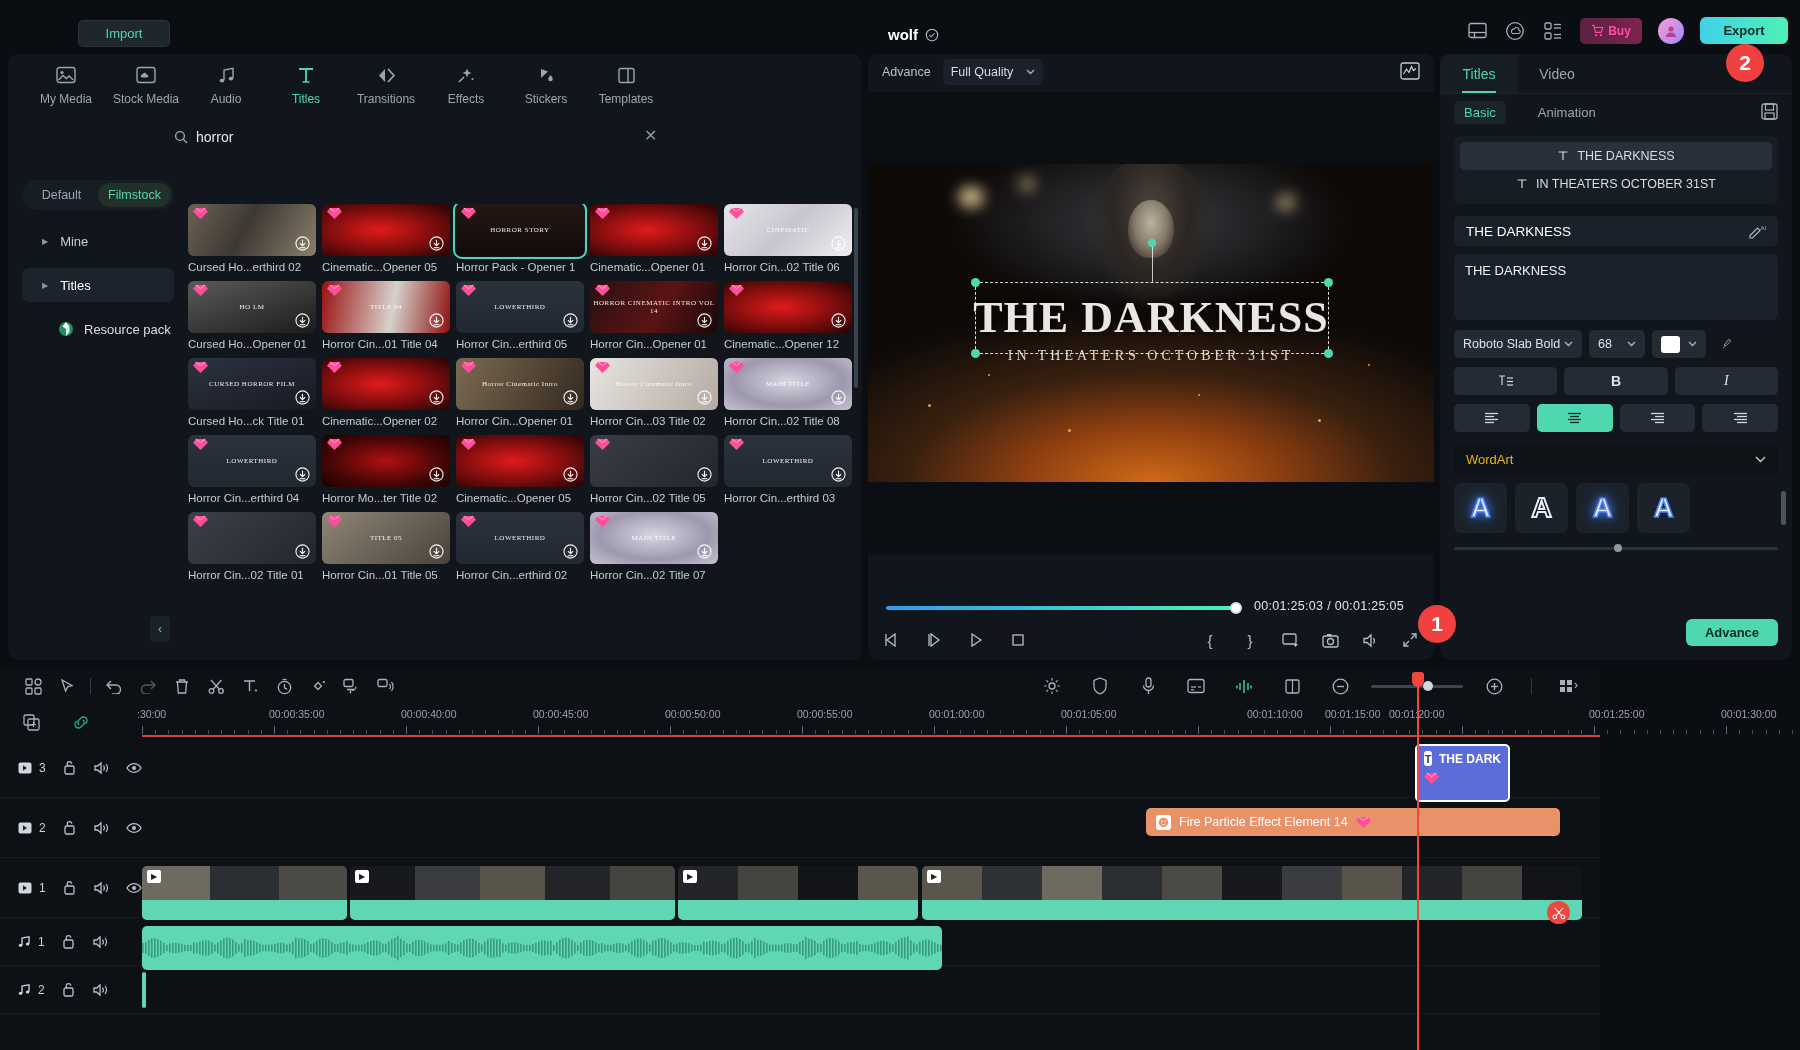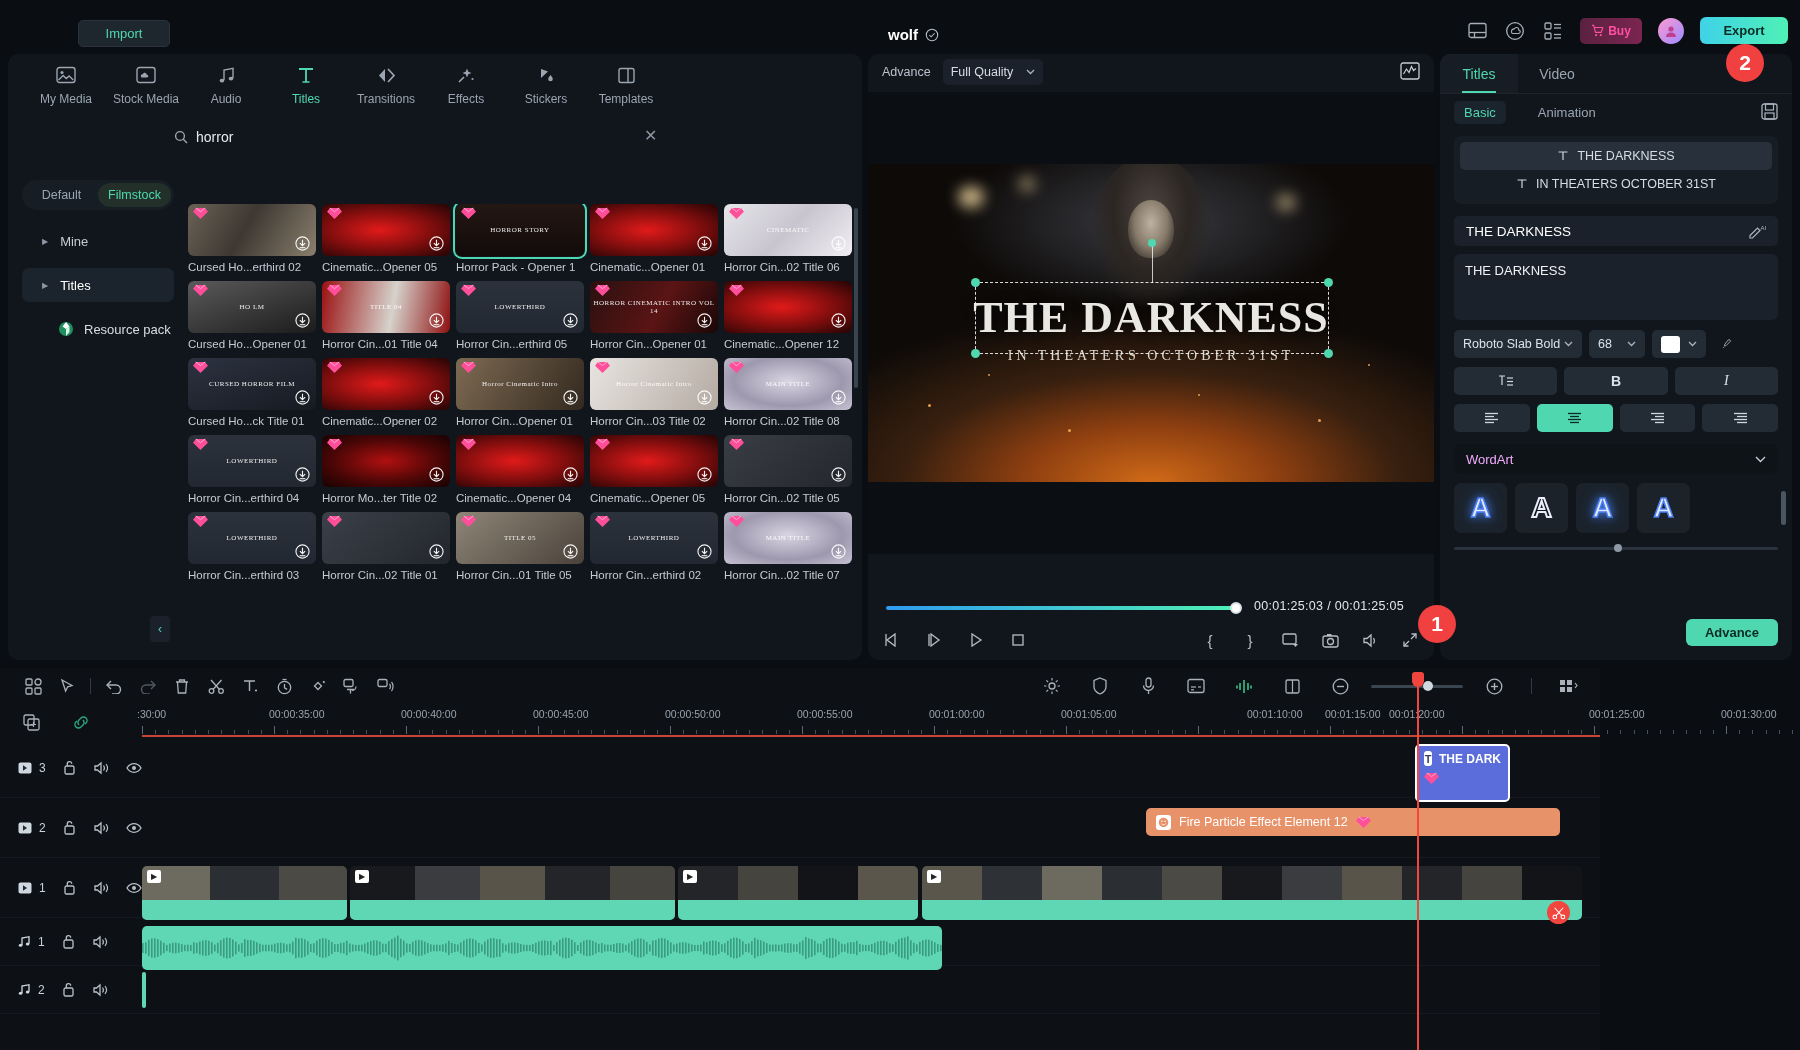--- a/index.html
+++ b/index.html
@@ -230,21 +230,21 @@
     align-items:center; justify-content:space-between; padding:0 9px;
     font-size:12.5px; color:#dbe2e9; cursor:pointer;
   }
   .ctl.ico { justify-content:center; }
   .ctl.on { background:#4fd8b0; color:#0a2b24; }
   .swatch { width:19px; height:17px; background:#fff; border-radius:3px; }
   .selrow { display:flex; gap:7px; margin:9px 14px 0 14px; }
   .wordart-sel {
     margin:12px 14px 0 14px; height:30px; background:#0e1318; border-radius:6px;
     display:flex; align-items:center; justify-content:space-between; padding:0 12px;
-    font-size:13px; color:#f0abfc; cursor:pointer;
+    font-size:13px; color:#eab308; cursor:pointer;
   }
   .wa-grid { display:flex; gap:8px; margin:9px 14px 0 14px; position:relative; }
   .wa {
     width:53px; height:50px; background:#1b222a; border-radius:7px;
     display:flex; align-items:center; justify-content:center; cursor:pointer;
   }
   .wa span {
     font-size:28px; font-weight:bold; font-family:"Liberation Sans",sans-serif;
     color:#dfe9ff; -webkit-text-stroke:1.5px #4a7cf0;
   }
@@ -717,34 +717,20 @@
                 <path d="M3 1h10l3 4-8 8-8-8z" fill="#ff4f9a"></path>
                 <path d="M3 1l5 4 5-4" fill="none" stroke="#ffd0e6" stroke-width=".8"></path>
               </svg>
               <svg class="dl" viewBox="0 0 16 16">
                 <circle cx="8" cy="8" r="7" fill="none" stroke="#fff" stroke-width="1.2"></circle>
                 <path d="M8 4v6M5.2 7.6 8 10.4l2.8-2.8" fill="none" stroke="#fff" stroke-width="1.2"></path>
                 <line x1="5" y1="12.5" x2="11" y2="12.5" stroke="#fff" stroke-width="1.2"></line>
               </svg>
             </div>
             <div class="cap">Horror Mo...ter Title 02</div>
-          </div>
-          <div class="cell">
-            <div class="thumb" style="background:radial-gradient(ellipse at 45% 50%,#e11a1a,#7d0d0d 55%,#220404)">
-              <svg class="gem" viewBox="0 0 16 14">
-                <path d="M3 1h10l3 4-8 8-8-8z" fill="#ff4f9a"></path>
-                <path d="M3 1l5 4 5-4" fill="none" stroke="#ffd0e6" stroke-width=".8"></path>
-              </svg>
-              <svg class="dl" viewBox="0 0 16 16">
-                <circle cx="8" cy="8" r="7" fill="none" stroke="#fff" stroke-width="1.2"></circle>
-                <path d="M8 4v6M5.2 7.6 8 10.4l2.8-2.8" fill="none" stroke="#fff" stroke-width="1.2"></path>
-                <line x1="5" y1="12.5" x2="11" y2="12.5" stroke="#fff" stroke-width="1.2"></line>
-              </svg>
-            </div>
-            <div class="cap">Cinematic...Opener 04</div>
           </div>
           <div class="cell">
             <div class="thumb" style="background:radial-gradient(ellipse at 45% 50%,#e11a1a,#7d0d0d 55%,#220404)">
               <svg class="gem" viewBox="0 0 16 14">
                 <path d="M3 1h10l3 4-8 8-8-8z" fill="#ff4f9a"></path>
                 <path d="M3 1l5 4 5-4" fill="none" stroke="#ffd0e6" stroke-width=".8"></path>
               </svg>
               <svg class="dl" viewBox="0 0 16 16">
                 <circle cx="8" cy="8" r="7" fill="none" stroke="#fff" stroke-width="1.2"></circle>
                 <path d="M8 4v6M5.2 7.6 8 10.4l2.8-2.8" fill="none" stroke="#fff" stroke-width="1.2"></path>
@@ -1486,21 +1472,21 @@
         <div class="tbody">
           <div class="clip clip-fx" style="left:1004px; width:414px;">
             <span class="fxdot">
               <svg width="11" height="11" viewBox="0 0 12 12">
                   <circle cx="6" cy="6" r="5.2" fill="#e8926a"></circle>
                   <circle cx="4.3" cy="4.6" r=".9" fill="#fff"></circle>
                   <circle cx="7.7" cy="4.6" r=".9" fill="#fff"></circle>
                   <path d="M3.7 7.4a3 3 0 0 0 4.6 0" fill="none" stroke="#fff" stroke-width="1"></path>
                 </svg>
             </span>
-            <span>Fire Particle Effect Element 12</span>
+            <span>Fire Particle Effect Element 14</span>
             <svg width="15" height="13" viewBox="0 0 16 14">
                 <path d="M3 1h10l3 4-8 8-8-8z" fill="#ff4f9a"></path>
                 <path d="M3 1l5 4 5-4" fill="none" stroke="#ffd0e6" stroke-width=".8"></path>
               </svg>
           </div>
         </div>
       </div>
 
       <div class="track">
         <div class="thead">

